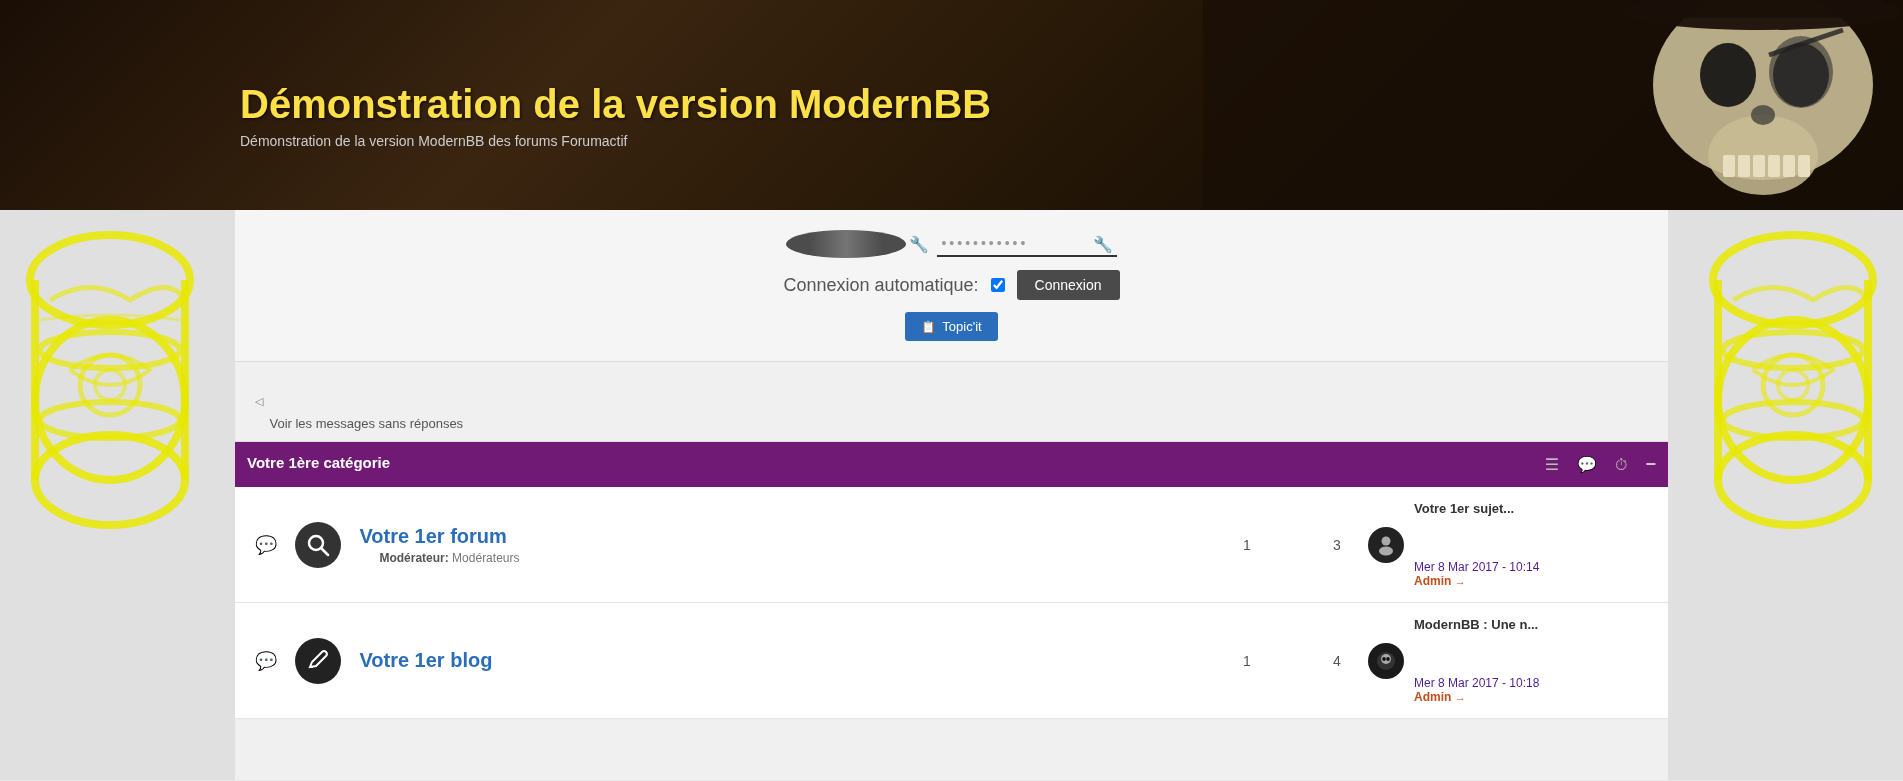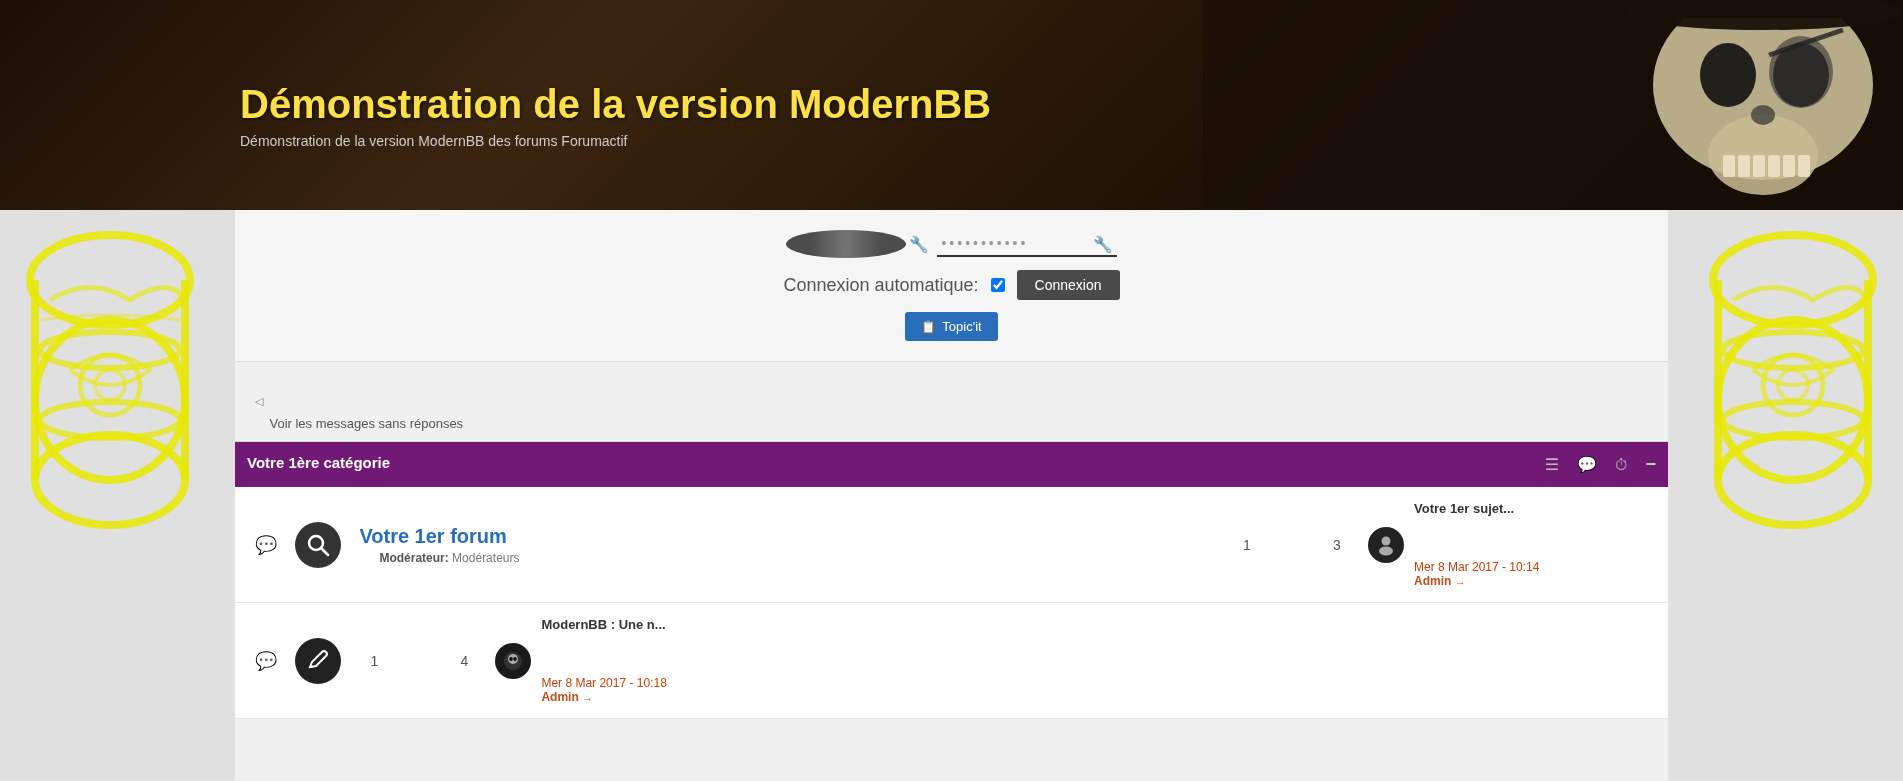--- a/index.html
+++ b/index.html
@@ -297,21 +297,21 @@
     .last-post-info {
       font-size: 12px;
       color: #555;
     }
     .last-post-title {
       font-weight: bold;
       color: #333;
       font-size: 13px;
     }
     .last-post-date {
-      color: #c2410c;
+      color: #4c1d95;
       font-size: 12px;
       margin-top: 44px;
     }
     .last-post-author {
       color: #c05020;
       font-size: 12px;
       font-weight: bold;
     }
     .last-post-arrow {
       color: #c05020;
@@ -485,20 +485,23 @@
     <div class="forum-row">
       <span class="forum-chat-icon">💬</span>
       <div class="forum-avatar-wrap">
         <div class="forum-avatar-circle blog">
 
           <svg width="26" height="26" viewBox="0 0 26 26" fill="none" xmlns="http://www.w3.org/2000/svg">
             <path d="M5 19 L7 14 L17 4 Q19 2 21 4 Q23 6 21 8 L11 18 Z" stroke="white" stroke-width="2" fill="none"></path>
             <line x1="5" y1="19" x2="8" y2="19" stroke="white" stroke-width="1.5"></line>
           </svg>
         </div>
+      </div>
+      <div class="forum-info">
+        <a class="forum-name" href="#">Votre 1er blog</a>
       </div>
       <div class="forum-stats">
         <span class="forum-stat">1</span>
         <span class="forum-stat">4</span>
       </div>
       <div class="forum-last-post">
         <div class="last-post-avatar" style="background:#1a1a1a;">
           <svg width="22" height="22" viewBox="0 0 22 22" fill="none" xmlns="http://www.w3.org/2000/svg">
             <circle cx="11" cy="11" r="9" fill="#333"></circle>
 

